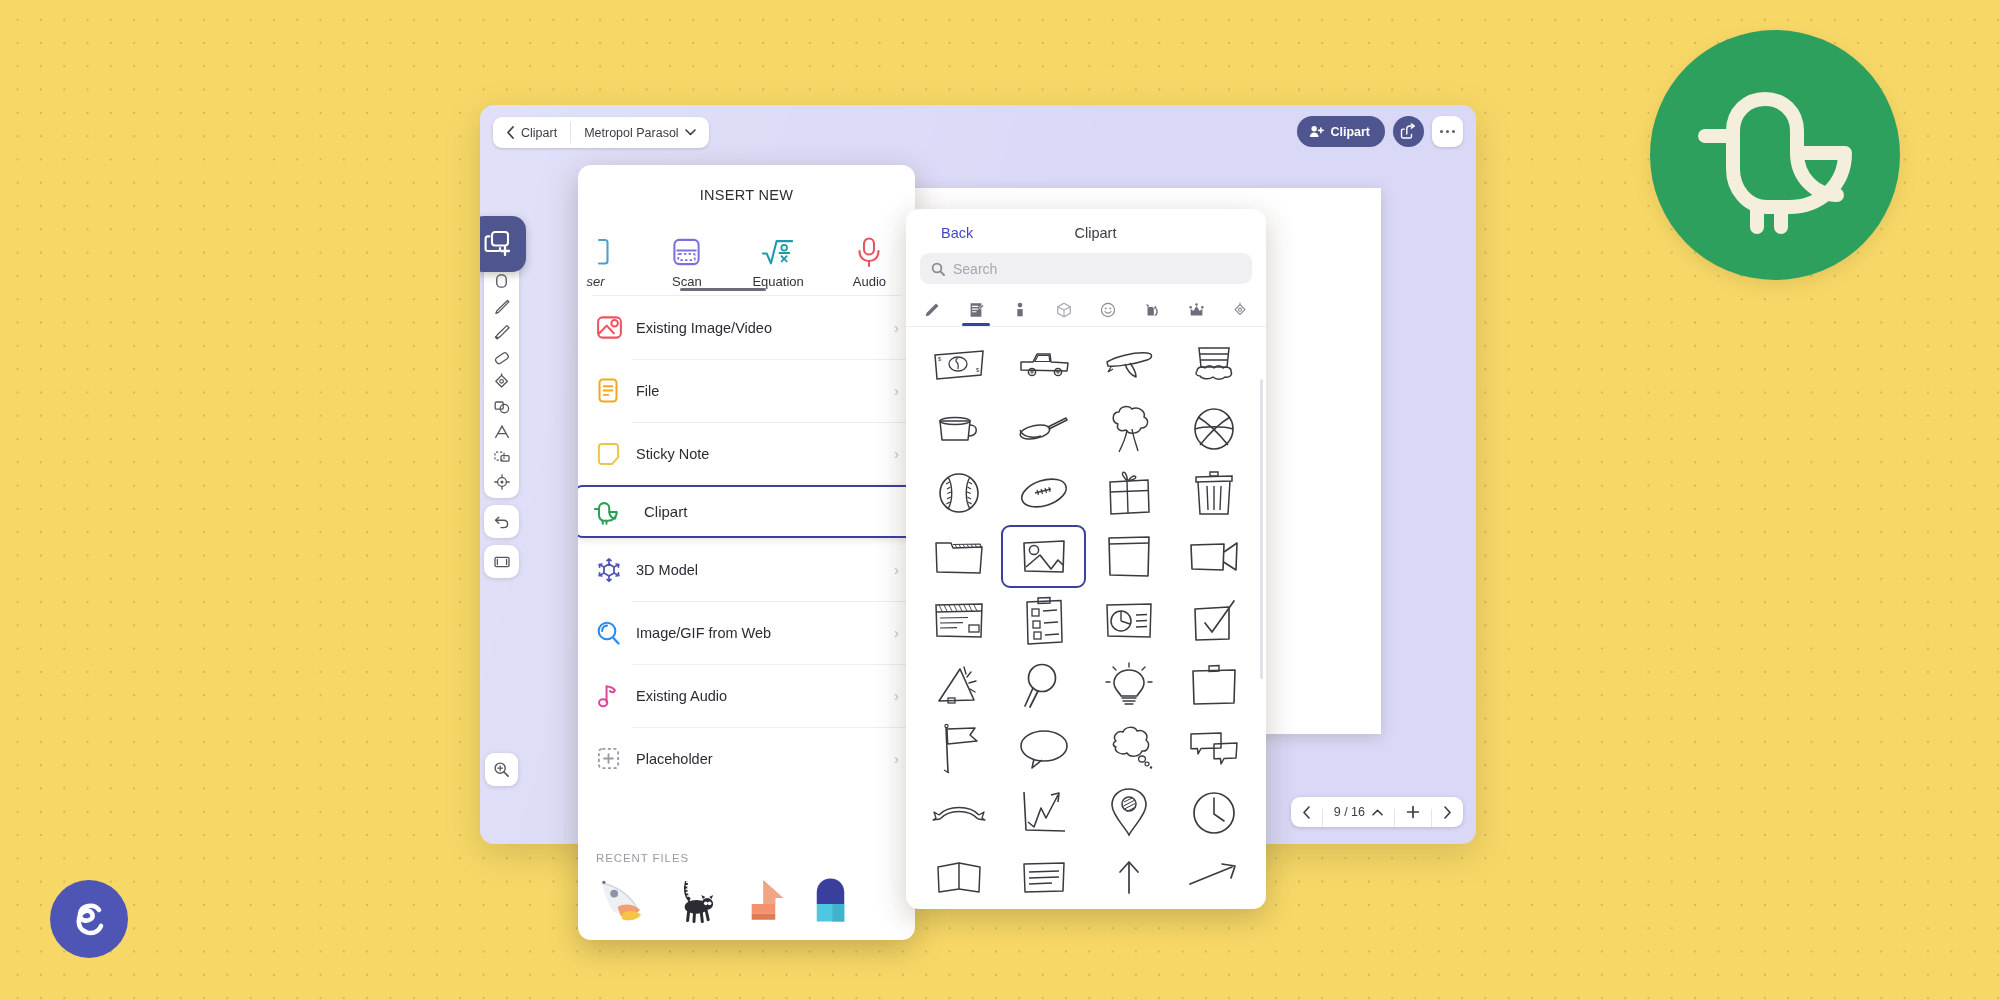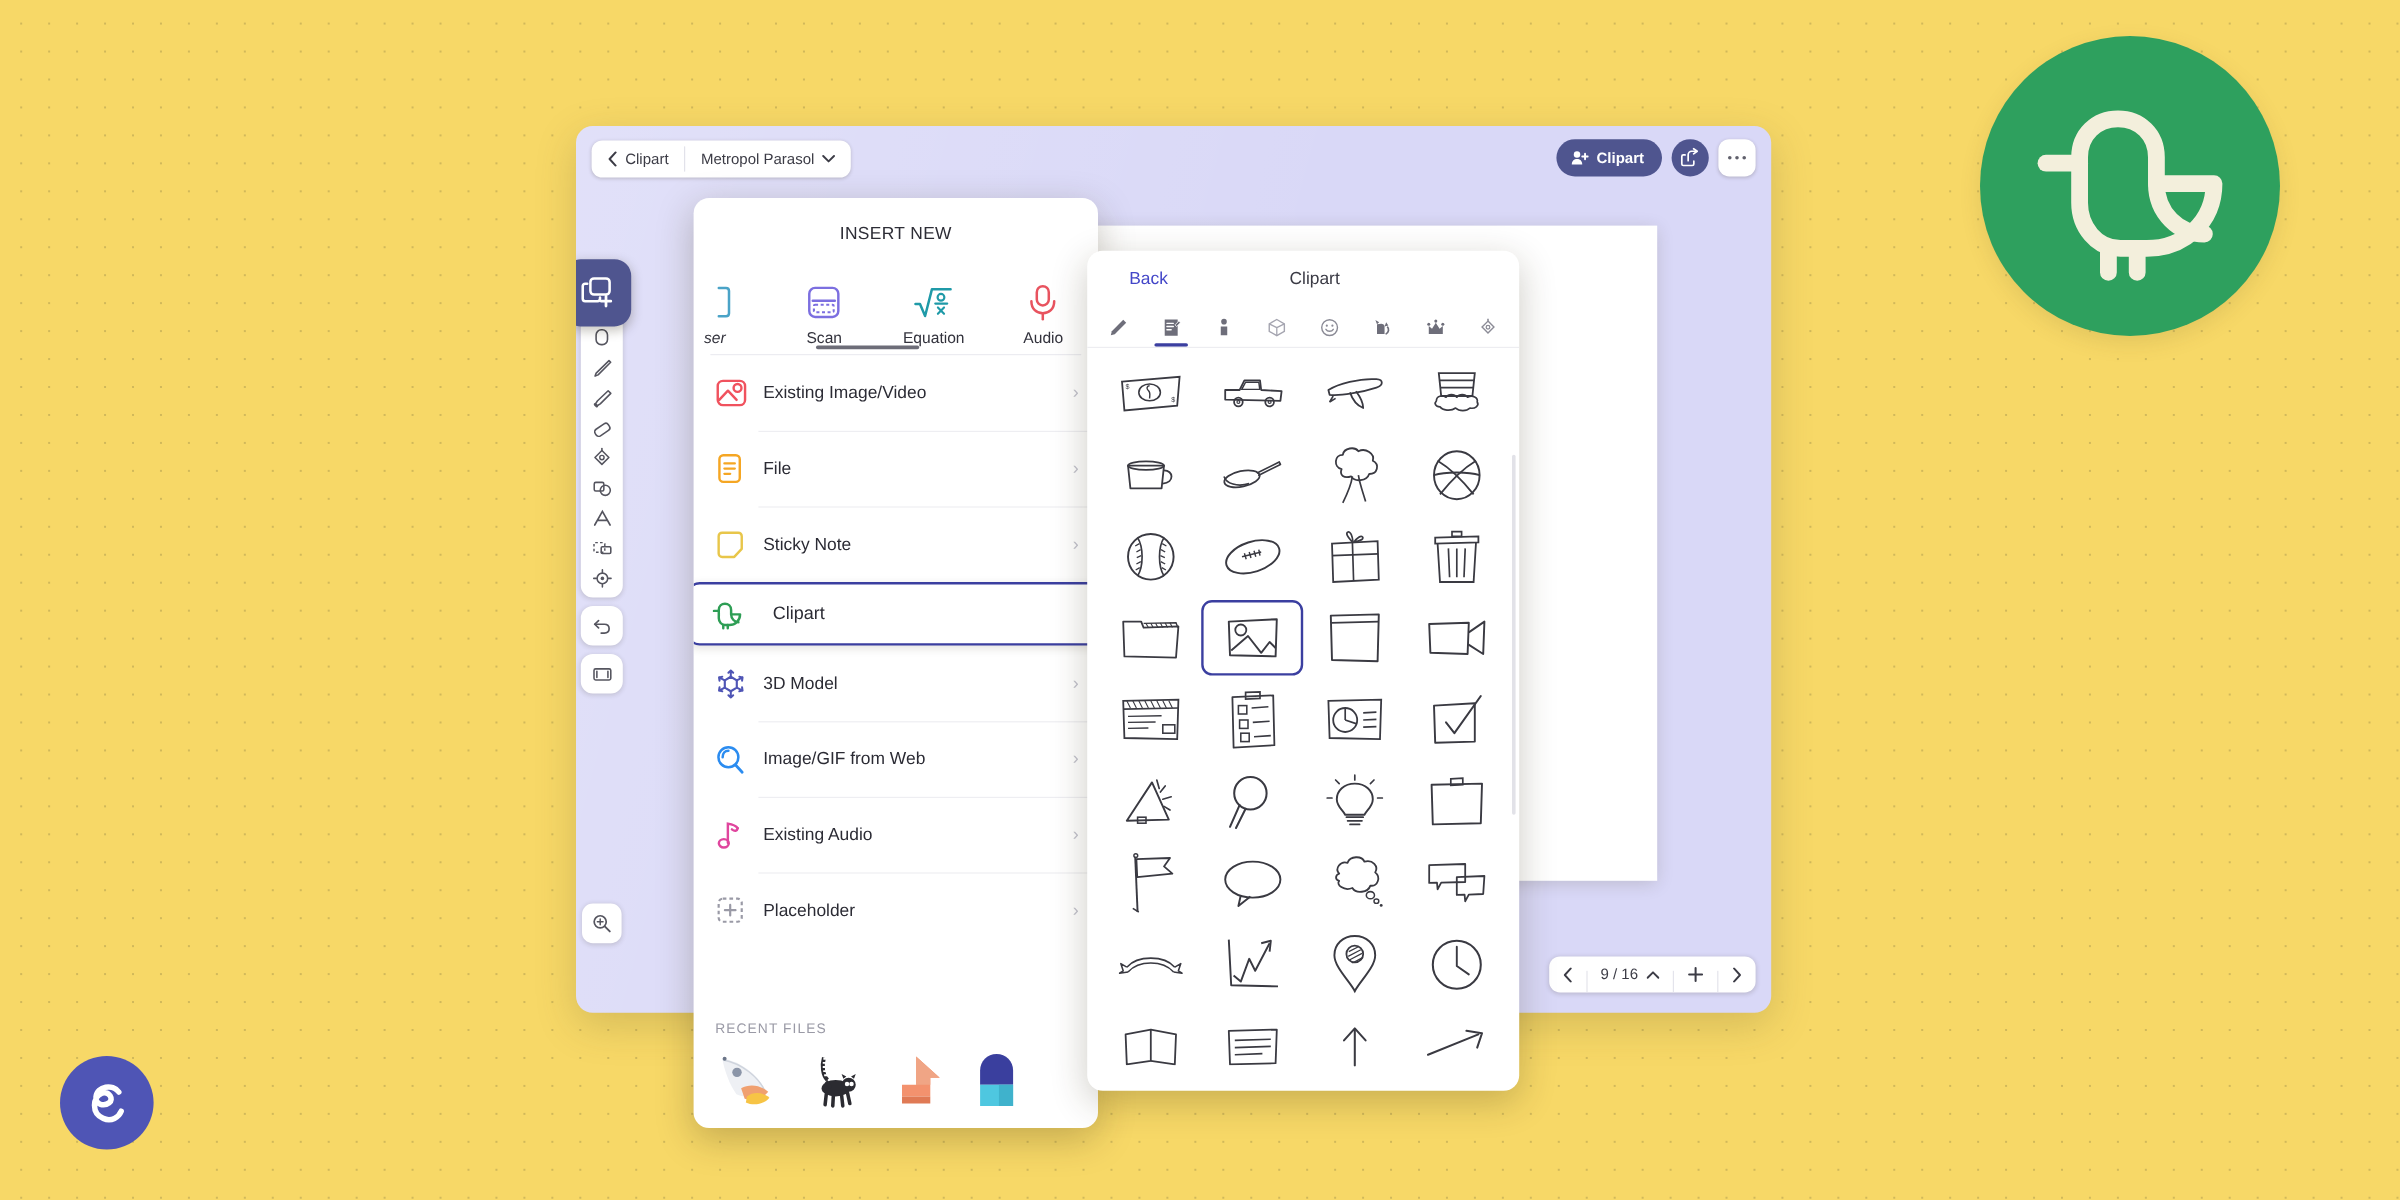--- a/index.html
+++ b/index.html
@@ -616,20 +616,27 @@
 <svg id="panel-nub" viewBox="0 0 14 46">
   <path d="M14 0 L2 18 C0 21 0 25 2 28 L14 46 Z" fill="#ffffff"></path>
 </svg>
 
 <div id="clipart-panel">
   <div id="clipart-header">
     <span id="clipart-back">Back</span>
     <span id="clipart-title">Clipart</span>
   </div>
 
+  <div id="clipart-search">
+    <svg width="14" height="14" viewBox="0 0 14 14">
+      <circle cx="6" cy="6" r="4.4" fill="none" stroke="#8b8b96" stroke-width="1.8"></circle>
+      <path d="M9.4 9.4 L13 13" stroke="#8b8b96" stroke-width="1.9" stroke-linecap="round"></path>
+    </svg>
+    <span class="ph">Search</span>
+  </div>
 
   <div id="cat-tabs">
     <div class="cat-tab">
       <svg width="18" height="18" viewBox="0 0 20 20">
         <path d="M14.5 2.8 L17.2 5.5 L6.6 16.1 L3 17 L3.9 13.4 Z" fill="#6e6e7a"></path>
       </svg>
     </div>
     <div class="cat-tab active">
       <svg width="18" height="18" viewBox="0 0 20 20">
         <path d="M4 2.5 L16 2.5 L16 17.5 L4 17.5 Z" fill="#6e6e7a"></path>

